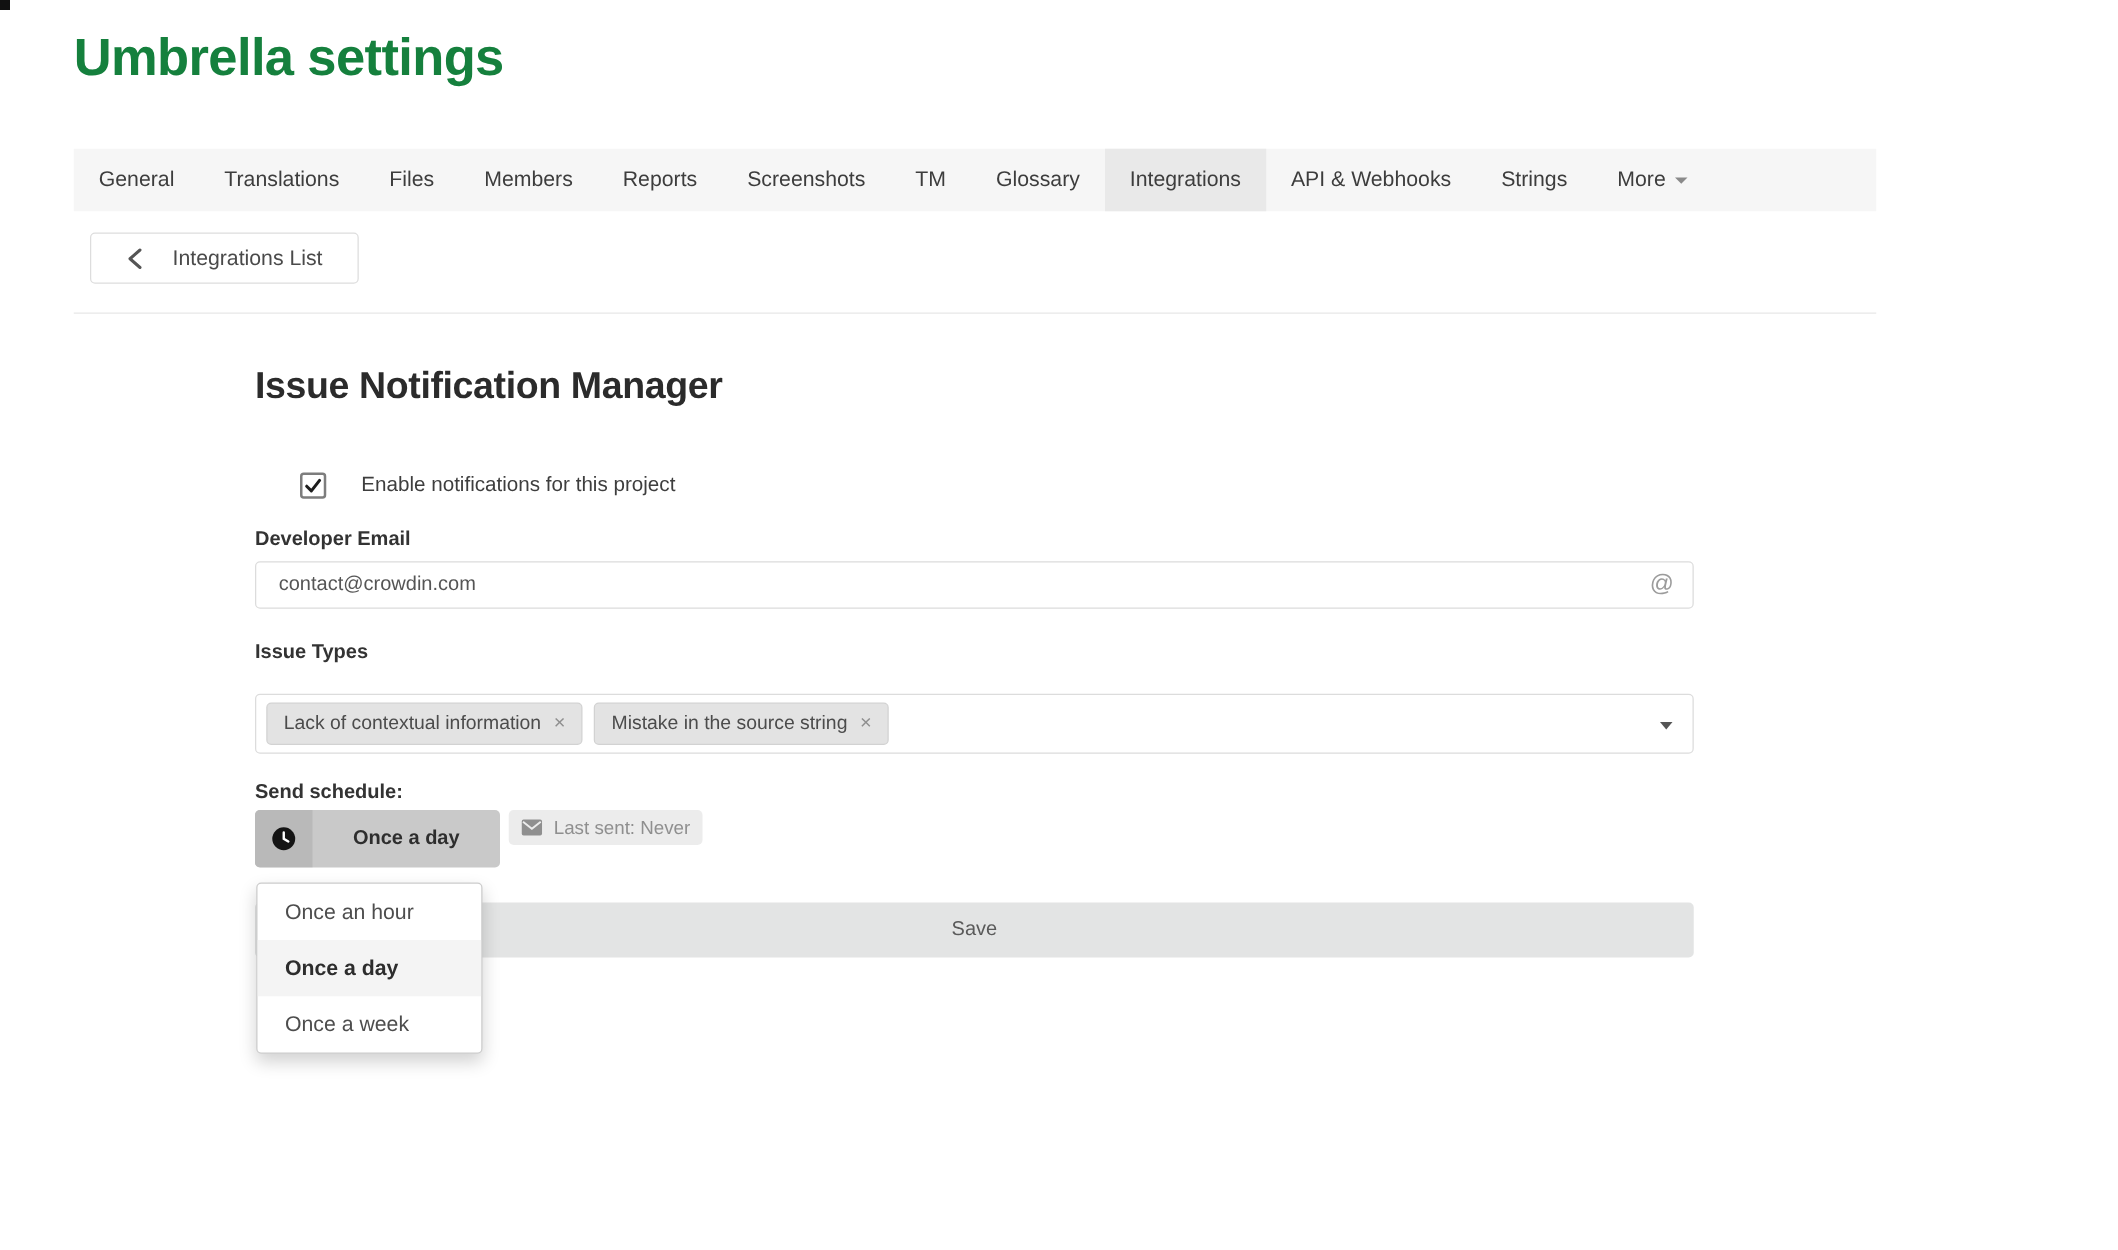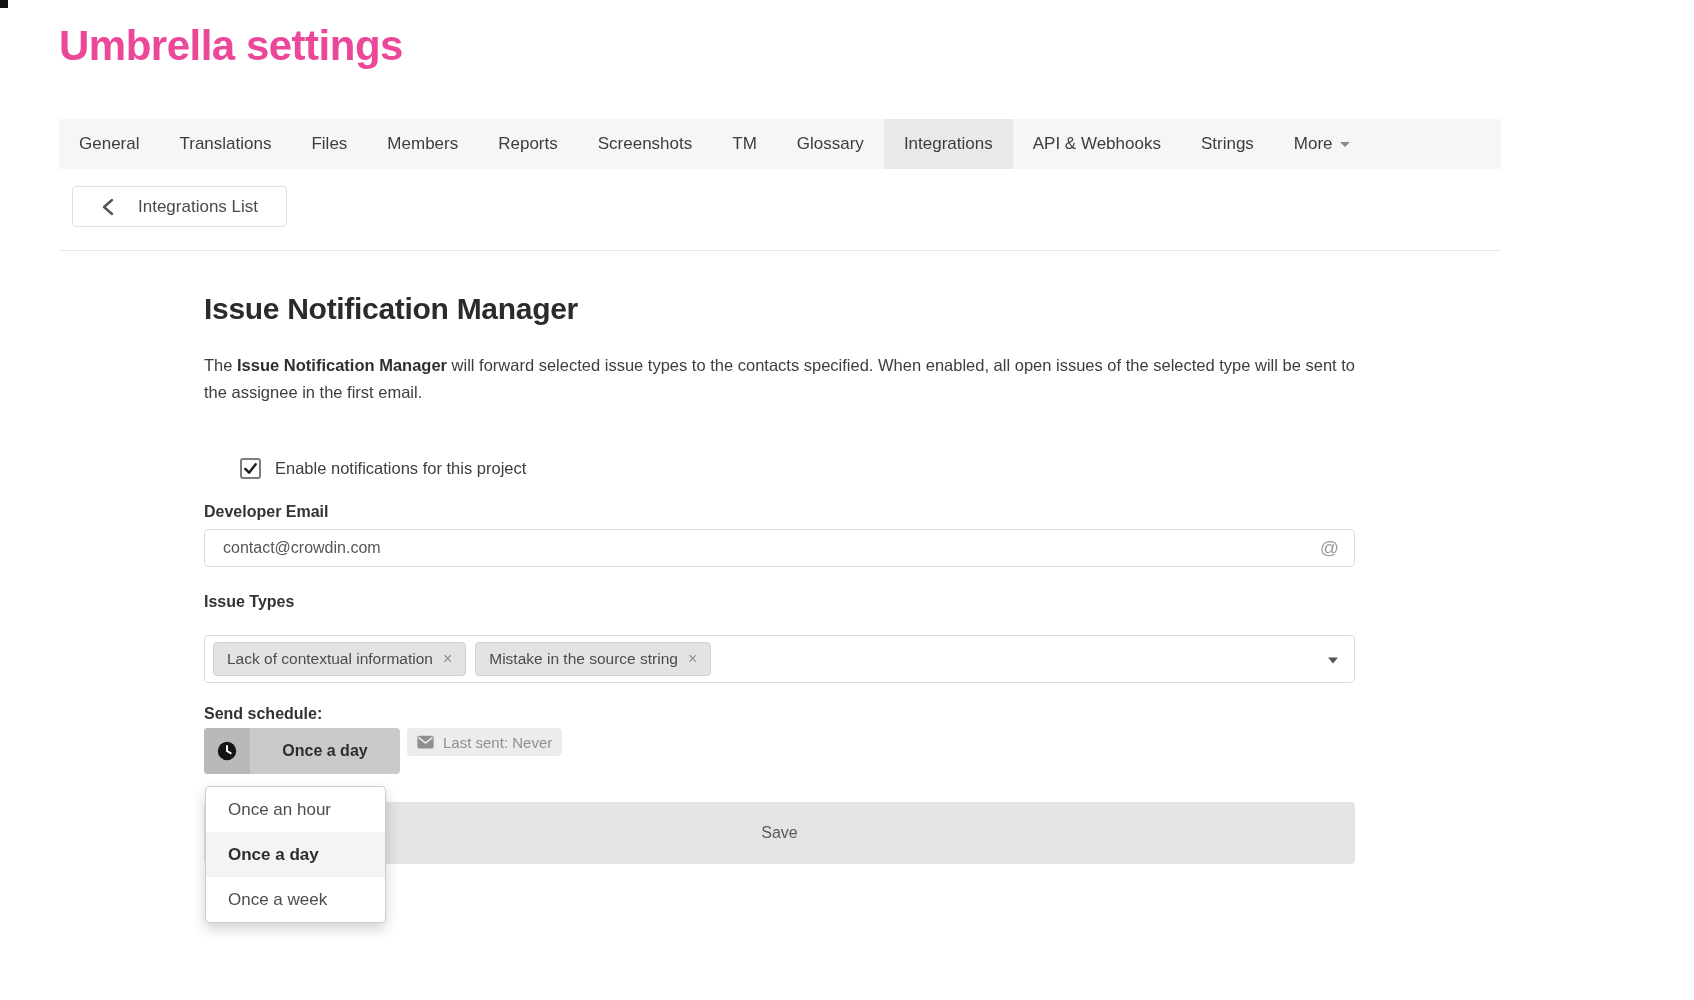--- a/index.html
+++ b/index.html
@@ -14,21 +14,21 @@
     height: 1000px;
     background:#fff;
     overflow: hidden;
   }
   .corner-artifact {
     position:absolute; left:0; top:0; width:8px; height:8px; background:#111;
   }
   
   .page-title {
     position:absolute; left:59px; top:22px;
-    font-size:42px; font-weight:700; color:#ec4899; letter-spacing:-0.5px;
+    font-size:42px; font-weight:700; color:#15803d; letter-spacing:-0.5px;
   }
   
   .tabbar {
     position:absolute; left:59px; top:119px; width:1442px; height:50px;
     background:#f6f6f6; display:flex; align-items:stretch;
   }
   .tab {
     display:flex; align-items:center; padding:0 20px;
     font-size:17px; color:#3d3d3d; cursor:pointer; white-space:nowrap;
   }
@@ -53,21 +53,21 @@
     position:absolute; left:204px; top:292px; width:1151px;
   }
   .section-heading {
     font-size:30px; font-weight:700; color:#2b2b2b; letter-spacing:-0.3px;
   }
   .description {
     margin-top:26px; font-size:16.5px; line-height:27px; color:#3e3e3e;
   }
   .description b { font-weight:700; color:#2f2f2f; }
   .checkbox-row {
-    margin-top:52px; display:flex; align-items:center; gap:14px;padding-left:36px;
+    margin-top:52px; display:flex; align-items:center; gap:28px;padding-left:36px;
   }
   .checkbox {
     width:21px; height:21px; background:#fff; border:2px solid #7d7d7d;
     border-radius:3px; display:flex; align-items:center; justify-content:center;
     cursor:pointer; flex:0 0 auto;
   }
   .field-label {
     margin-top:24px; font-size:16px; font-weight:700; color:#333;
   }
   .text-input-wrap { position:relative; margin-top:8px; }
@@ -108,21 +108,21 @@
   }
   .schedule-button .btn-label {
     flex:1; display:flex; align-items:center; justify-content:center;
     font-size:16px; font-weight:700; color:#2e2e2e;
   }
   .last-sent-chip {
     height:28px; padding:0 10px; border-radius:4px; background:#ececec;
     display:flex; align-items:center; gap:9px; font-size:15px; color:#8f8f8f;
   }
   .save-bar {
-    margin-top:28px; height:62px; width:100%; border-radius:4px;
+    margin-top:28px; height:44px; width:100%; border-radius:4px;
     background:#e3e4e4; border:none; font-family:inherit;
     font-size:16px; color:#5a5a5a; cursor:pointer;
     display:flex; align-items:center; justify-content:center;
   }
   .dropdown-menu {
     position:absolute; left:1px; top:505px; width:181px;
     background:#fff; border:1px solid #ccc; border-radius:4px;
     box-shadow:0 6px 14px rgba(0,0,0,0.18); z-index:10; overflow:hidden;
   }
   .dropdown-item {
@@ -162,21 +162,20 @@
       <polyline points="11,2 3,9 11,16" fill="none" stroke="#555" stroke-width="2.4" stroke-linecap="round" stroke-linejoin="round"></polyline>
     </svg>
     <span>Integrations List</span>
   </button>
 
   <div class="divider"></div>
 
   <div class="content">
     <h2 class="section-heading">Issue Notification Manager</h2>
 
-    <p class="description"><span>The </span><b>Issue Notification Manager</b><span> will forward selected issue types to the contacts specified. When enabled, all open issues of the selected type will be sent to the assignee in the first email.</span></p>
 
     <div class="checkbox-row">
       <span class="checkbox" role="checkbox" aria-checked="true">
         <svg width="15" height="15" viewBox="0 0 16 16">
           <polyline points="2.5,8.5 6.5,12.5 13.5,3.5" fill="none" stroke="#1d1d1d" stroke-width="2.6" stroke-linecap="round" stroke-linejoin="round"></polyline>
         </svg>
       </span>
       <span style="font-size:16.5px;">Enable notifications for this project</span>
     </div>
 

